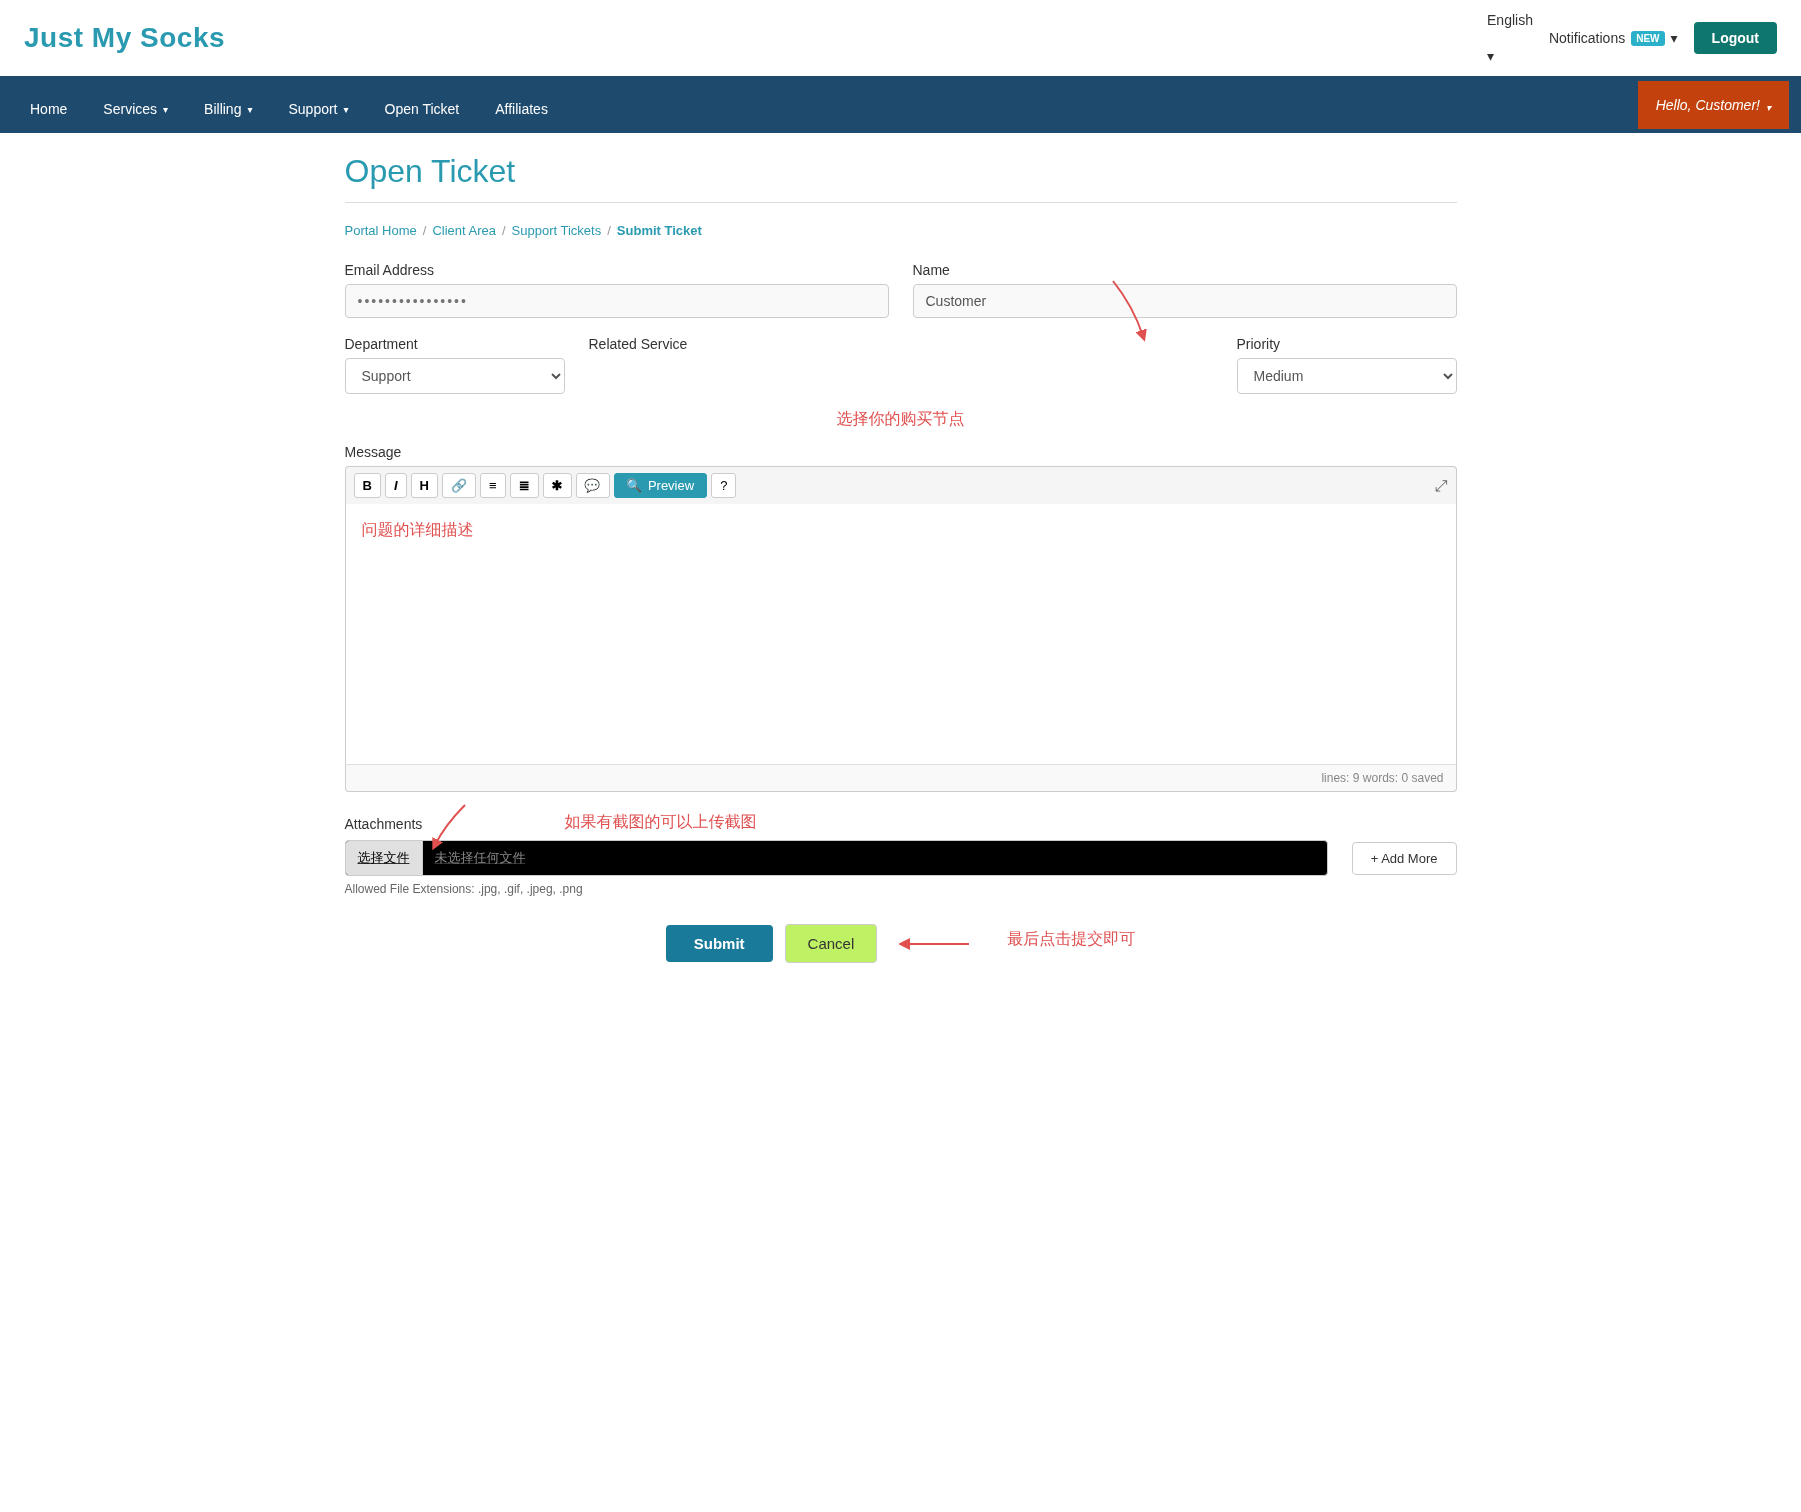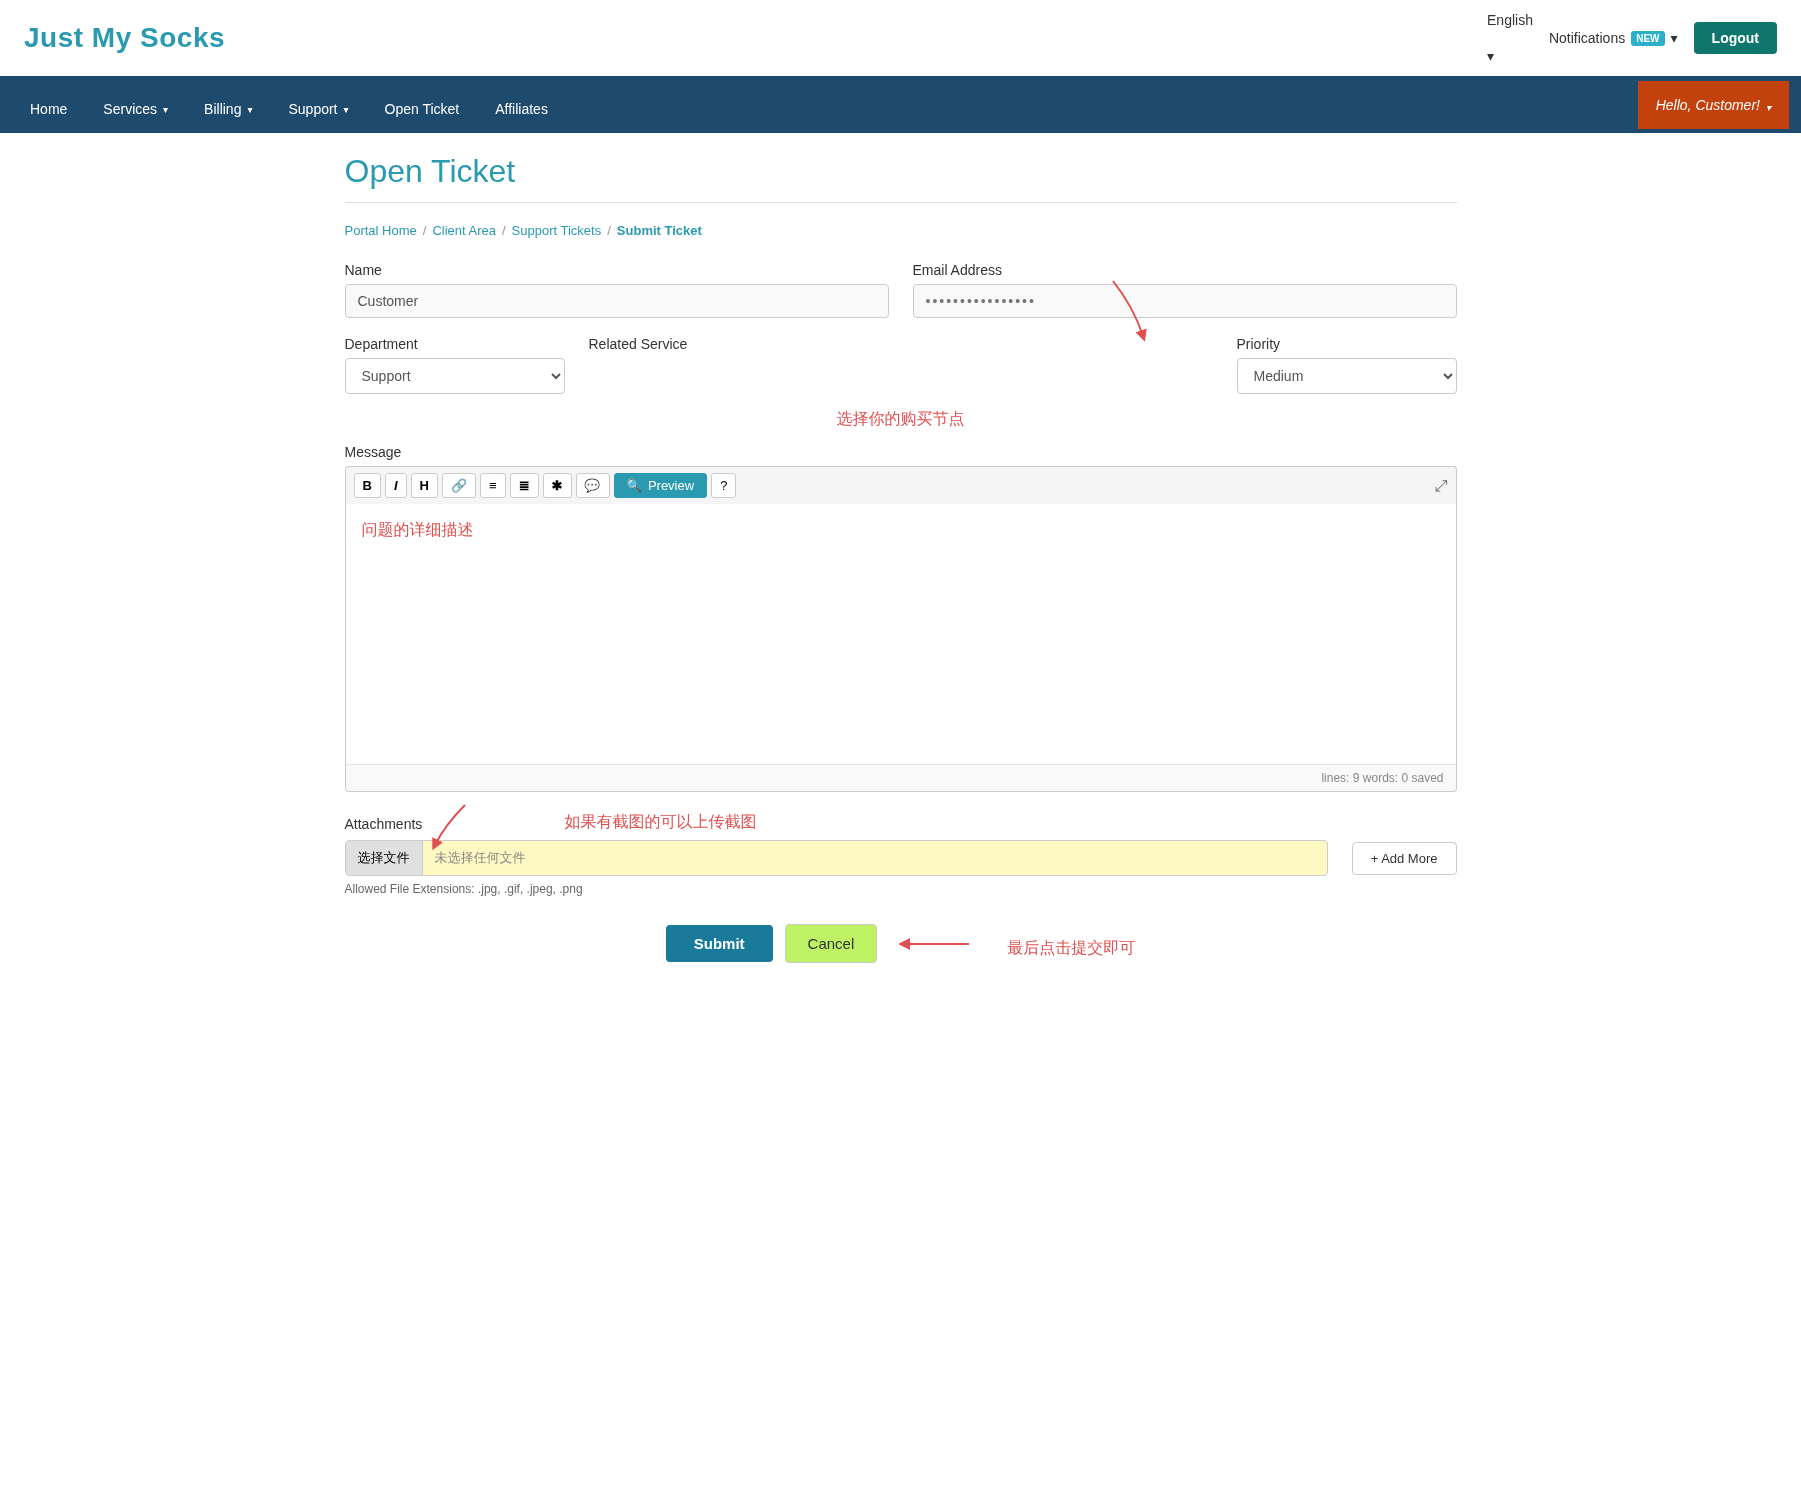--- a/index.html
+++ b/index.html
@@ -248,21 +248,22 @@
     .attachments-section { margin-top: 24px; }
     .attachments-label { font-size: 14px; margin-bottom: 8px; font-weight: normal; }
     .attachments-row { display: flex; gap: 24px; align-items: center; }
     .file-input-area {
       flex: 1;
       display: flex;
       align-items: flex-end;
       border: 1px solid #ccc;
       border-radius: 4px;
       overflow: hidden;
-      background: #fef9c3;
+      background: #000000;
+      text-decoration: underline;
     }
     .choose-file-btn {
       background: #e0e0e0;
       border: none;
       border-right: 1px solid #ccc;
       padding: 8px 12px;
       cursor: pointer;
       font-size: 13px;
       white-space: nowrap;
     }
@@ -397,26 +398,26 @@
     <span class="sep">/</span>
     <a>Client Area</a>
     <span class="sep">/</span>
     <a>Support Tickets</a>
     <span class="sep">/</span>
     <span class="current">Submit Ticket</span>
   </div>
 
   <div class="form-row">
     <div class="form-group half">
+      <label class="form-label">Email Address</label>
+      <input class="form-input" type="email" style="background: rgb(249, 249, 249); color: rgb(170, 170, 170); letter-spacing: 2px;" placeholder="••••••••••••••••">
+    </div>
+    <div class="form-group half">
       <label class="form-label">Name</label>
       <input class="form-input" type="text" value="Customer" style="">
-    </div>
-    <div class="form-group half">
-      <label class="form-label">Email Address</label>
-      <input class="form-input" type="email" style="background: rgb(249, 249, 249); color: rgb(170, 170, 170); letter-spacing: 2px;" placeholder="••••••••••••••••">
     </div>
   </div>
 
 
   <div class="three-col" style="position:relative; margin-bottom: 50px;">
     <div class="col-dept form-group">
       <label class="form-label">Department</label>
       <select class="form-select">
         <option>Support</option>
         <option>Sales</option>
@@ -496,21 +497,21 @@
         <path d="M40,5 Q20,25 10,45" stroke="#e05050" stroke-width="2" fill="none" marker-end="url(#a3)"></path>
       </svg>
     </div>
     <div class="allowed-extensions">Allowed File Extensions: .jpg, .gif, .jpeg, .png</div>
   </div>
 
   <div class="submit-row">
     <button class="submit-btn">Submit</button>
     <button class="cancel-btn">Cancel</button>
 
-    <div style="display:flex;align-items:flex-end;gap:8px;margin-left:10px;">
+    <div style="display:flex;align-items:flex-start;gap:8px;margin-left:10px;">
       <svg width="80" height="30" style="pointer-events:none;">
         <defs>
             <marker id="a4" markerWidth="6" markerHeight="6" refX="3" refY="3" orient="auto">
               <path d="M0,0 L6,3 L0,6 Z" fill="#e05050"></path>
             </marker>
           </defs>
         <path d="M70,15 Q30,15 5,15" stroke="#e05050" stroke-width="2" fill="none" marker-end="url(#a4)"></path>
       </svg>
       <span class="submit-annotation">最后点击提交即可</span>
     </div>

